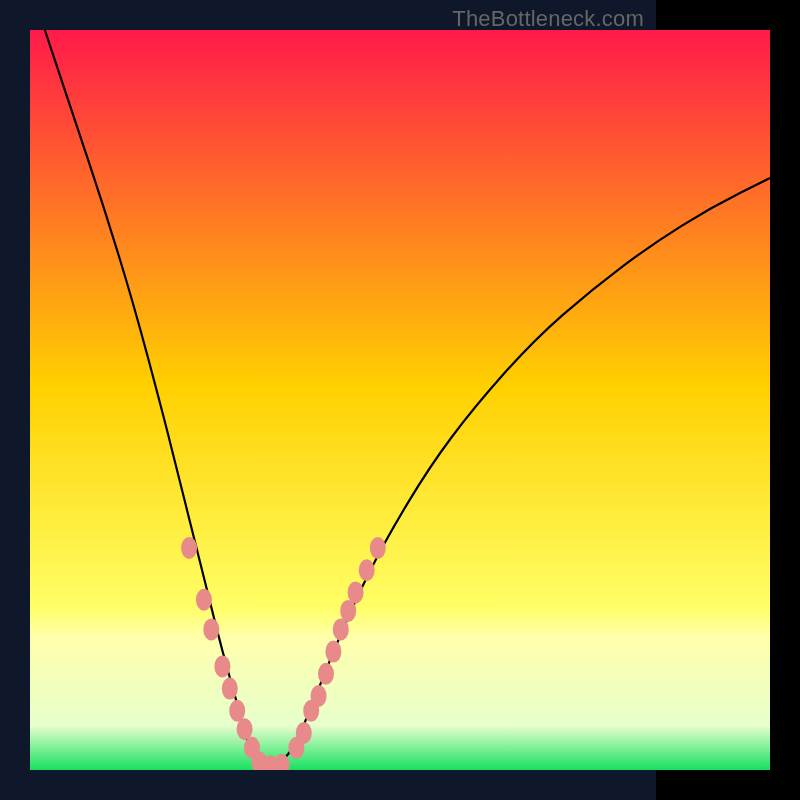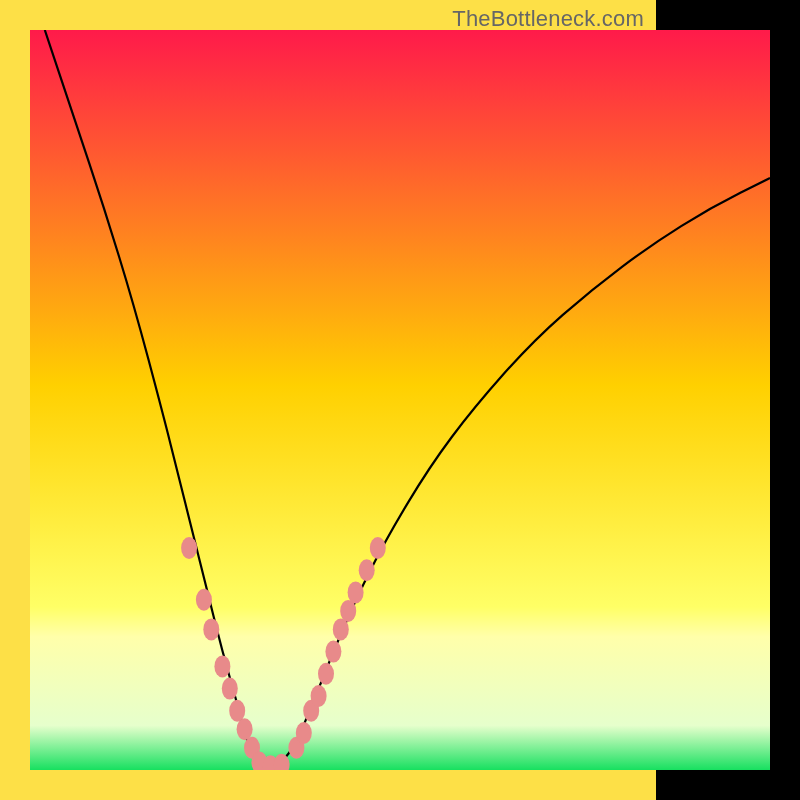--- a/index.html
+++ b/index.html
@@ -7,21 +7,21 @@
     padding: 0;
     background: #000;
     width: 800px;
     height: 800px;
     overflow: hidden;
     font-family: Arial, sans-serif;
   }
   .outer {
     width: 656px;
     height: 800px;
-    background: #fde047;
+    background: #0f172a;
     position: relative;
   }
   .plot-area {
     position: absolute;
     left: 30px;
     top: 30px;
     width: 740px;
     height: 740px;
     overflow: hidden;
   }

